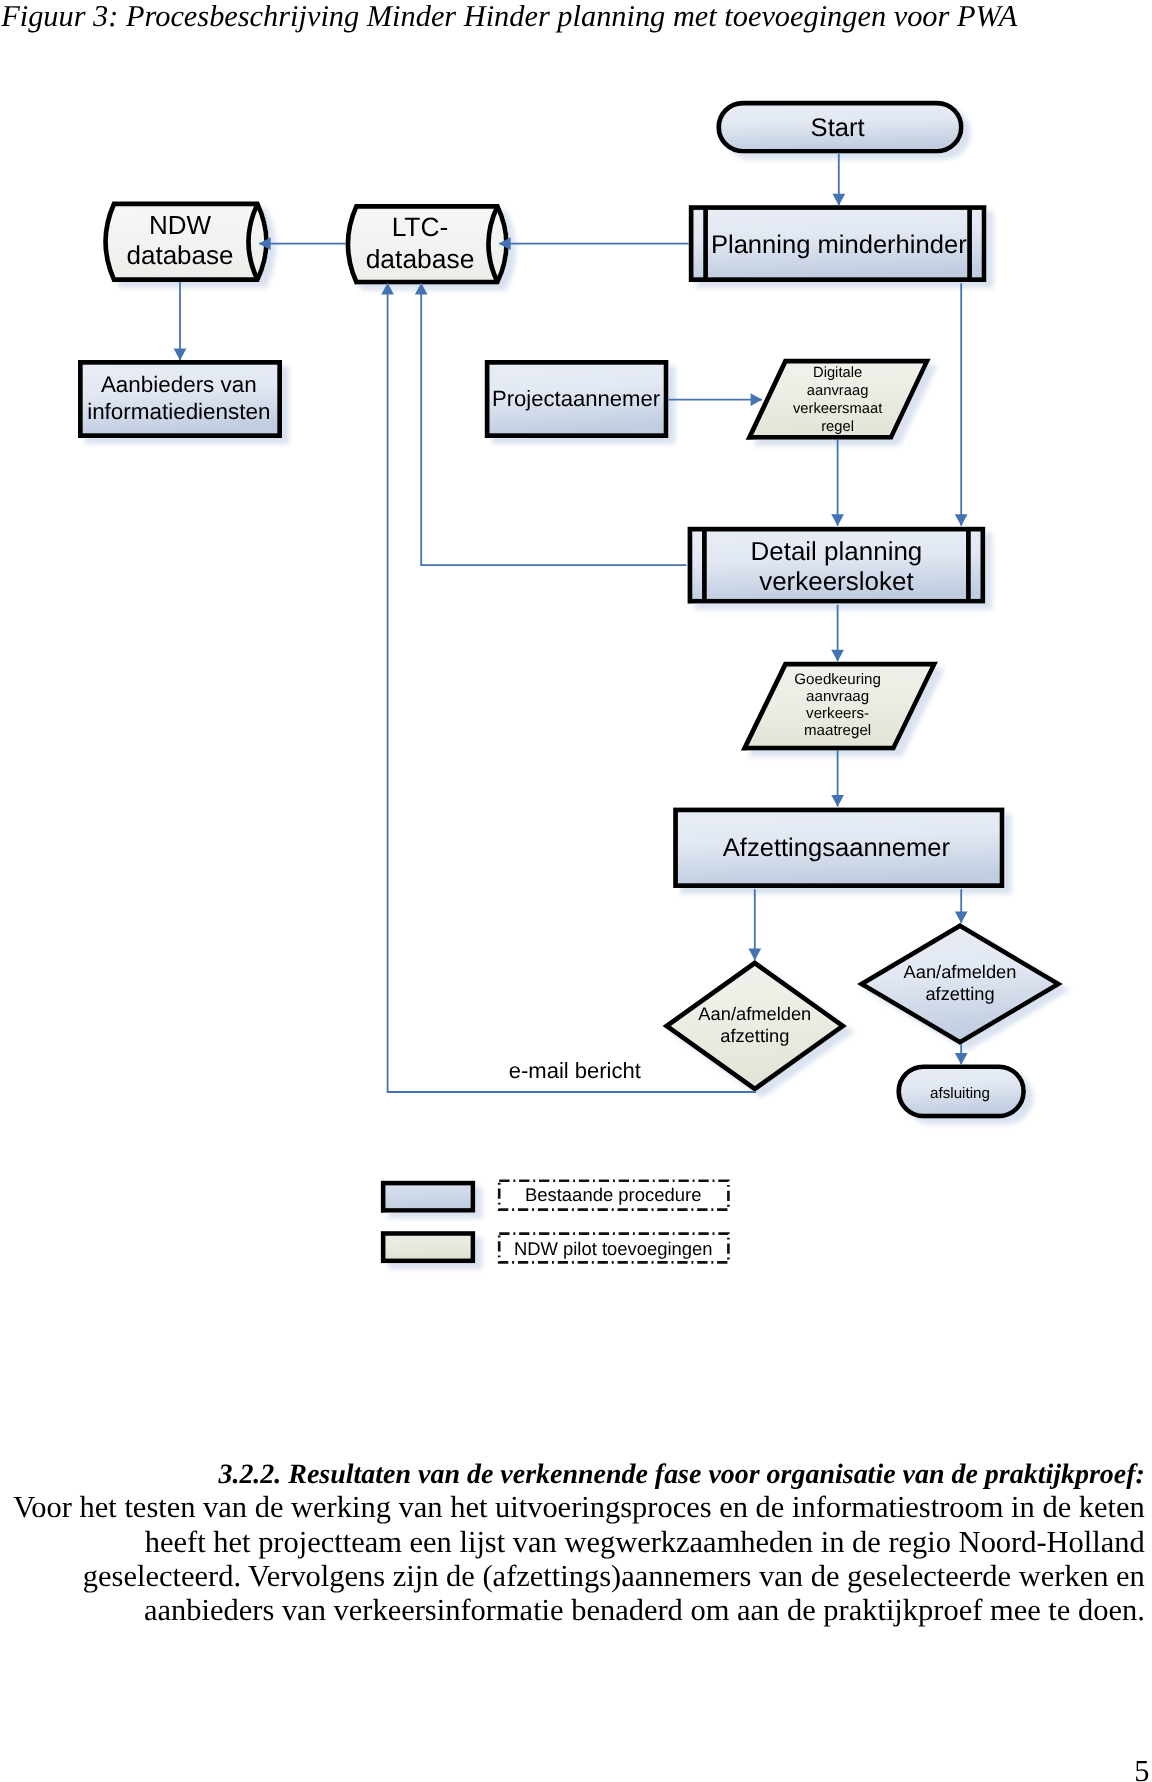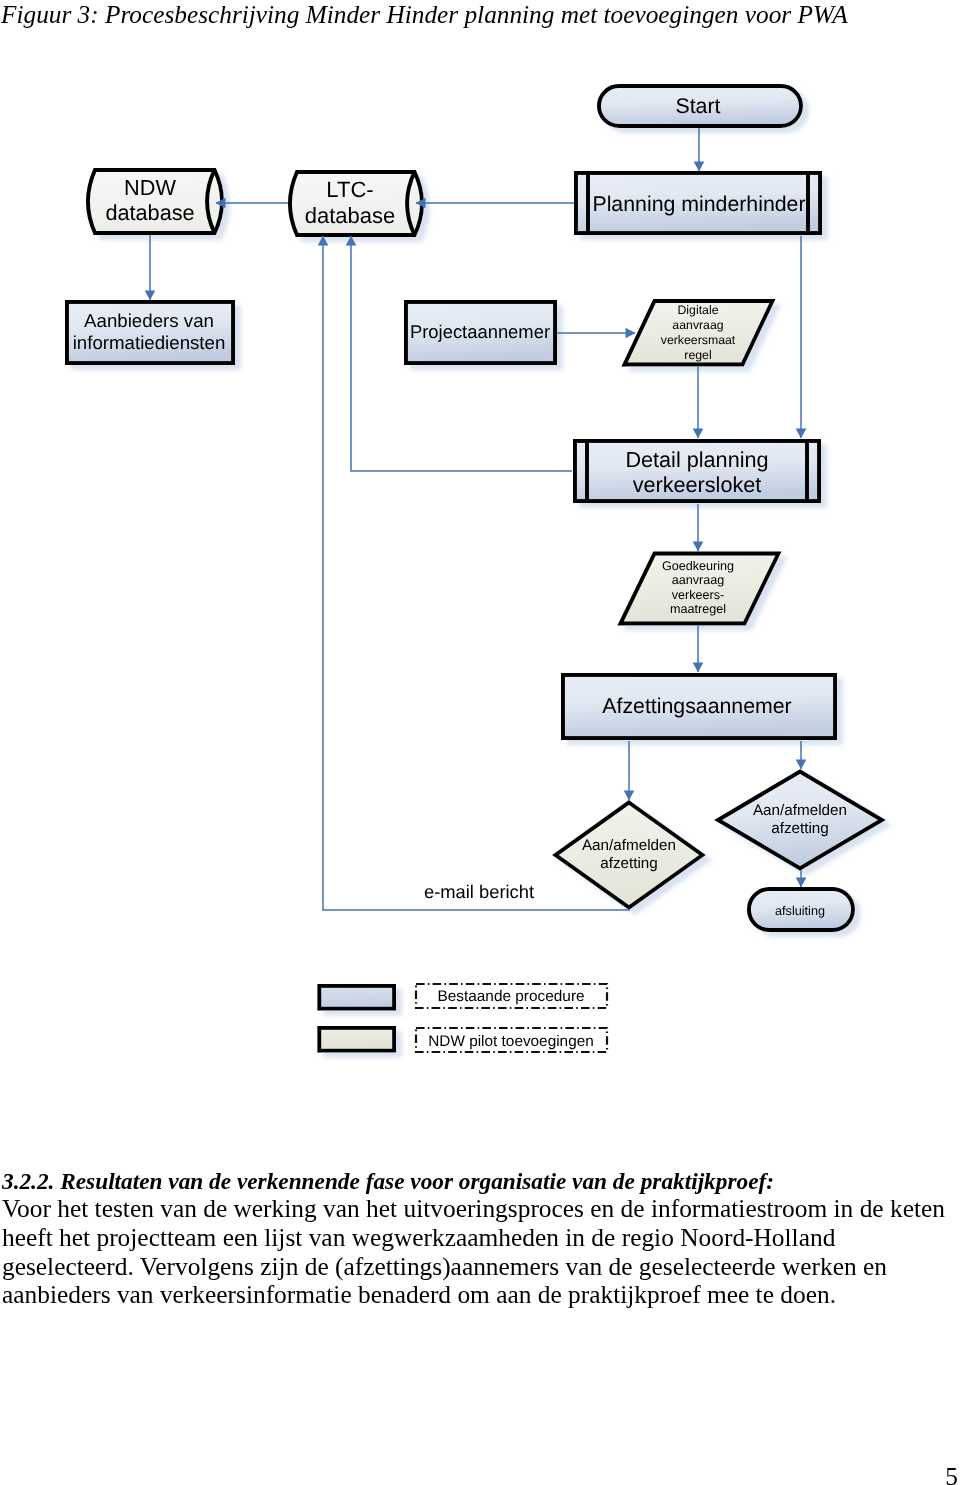--- a/index.html
+++ b/index.html
@@ -6,22 +6,22 @@
   html,body{margin:0;padding:0;background:#ffffff;}
   body{width:960px;height:1485px;position:relative;
        font-family:"Liberation Serif",serif;color:#000000;
        -webkit-font-smoothing:antialiased;}
   .page{position:absolute;left:0;top:0;width:960px;height:1485px;overflow:hidden;}
   #fig-title{position:absolute;left:1px;top:-3px;font-style:italic;font-size:25.3px;
              white-space:nowrap;line-height:34px;}
   #diagram{position:absolute;left:0;top:0;width:872px;height:1110px;}
   svg.flow{display:block;}
   svg.flow text.lbl{font-family:"Liberation Sans",sans-serif;fill:#000000;-webkit-font-smoothing:antialiased;text-rendering:geometricPrecision;}
-  #bodytext{position:absolute;left:2px;top:1168px;width:952px;
-            font-size:25.4px;line-height:28.6px;text-align:left;}
+  #bodytext{position:absolute;left:2px;top:1216px;width:952px;
+            font-size:25.4px;line-height:28.6px;text-align:right;}
   #bodytext .h{font-weight:bold;font-style:italic;font-size:23.3px;display:block;line-height:26.4px;}
   #pagenum{position:absolute;right:2px;top:1461px;font-size:25.4px;line-height:30px;}
 </style>
 </head>
 <body>
 
 <div class="page">
 
   <div id="fig-title">Figuur 3: Procesbeschrijving Minder Hinder planning met toevoegingen voor PWA</div>
 

